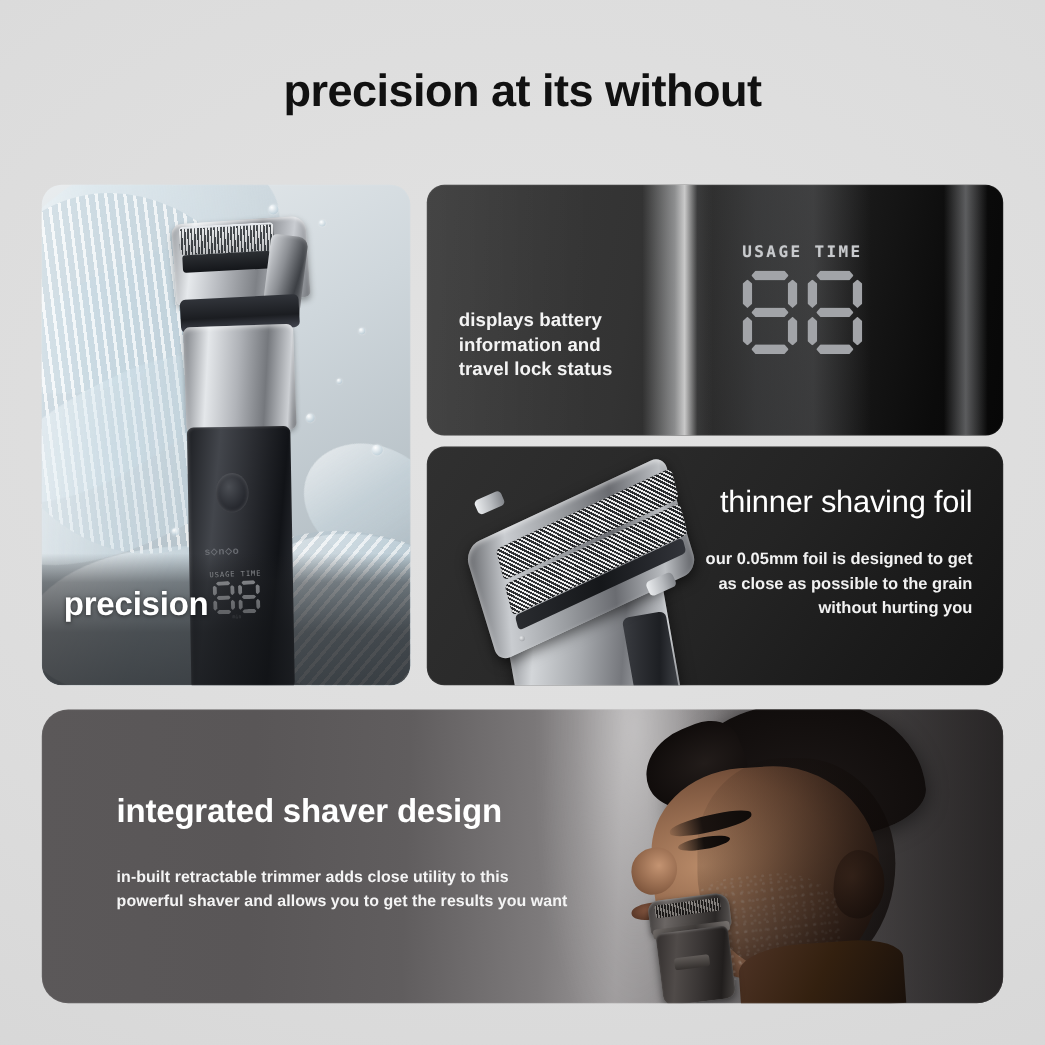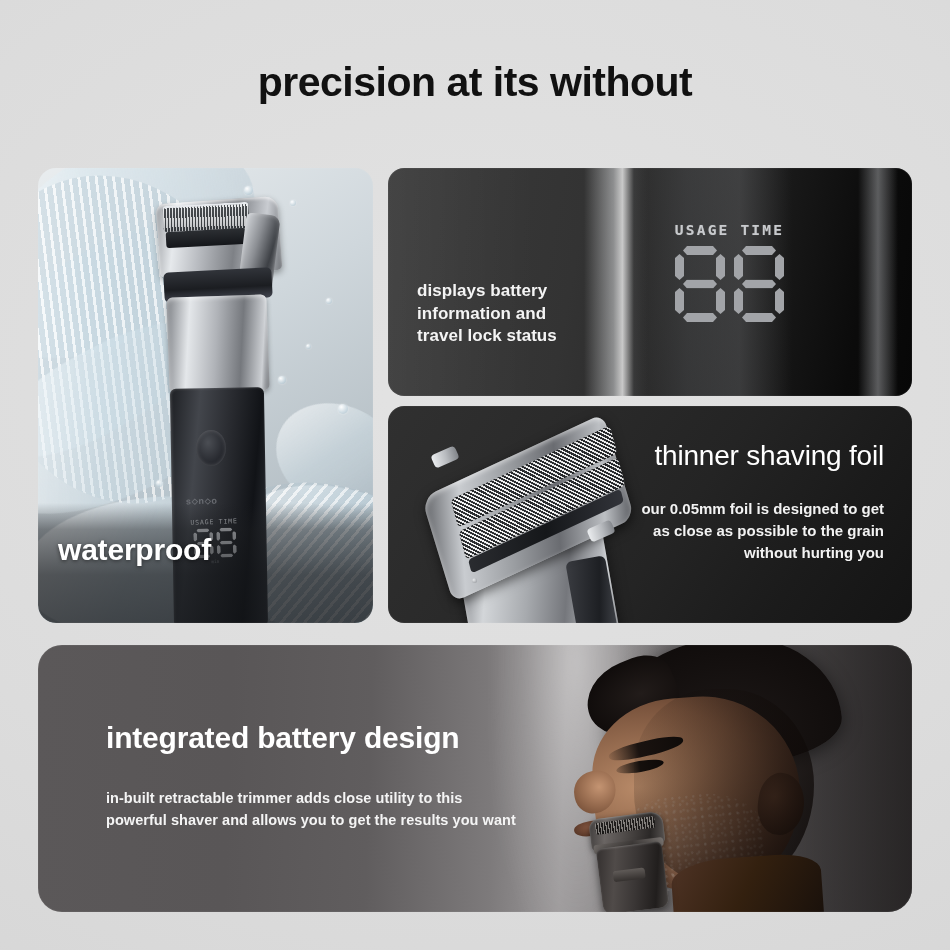--- a/index.html
+++ b/index.html
@@ -501,21 +501,21 @@
             <div class="seg v e"></div>
             <div class="seg v c"></div>
           <div class="seg h d"></div>
         </div>
       </div>
       <div class="sl-lcd-foot">min</div>
     </div>
   </div>
 
   <div id="waterproof-overlay"></div>
-  <h2 id="waterproof-heading">waterproof</h2>
+  <h2 id="waterproof-heading">precision</h2>
 </section>
 
 <section class="panel" id="panel-digital">
 
   <div>
     <div class="dd-cyl dd-c4"></div>
     <div class="dd-cyl dd-c2"></div>
     <div class="dd-cyl dd-c1"></div>
     <div class="dd-cyl dd-c3"></div>
   </div>
@@ -595,16 +595,16 @@
     <div class="fc-shaver">
       <div class="fs-head"></div>
       <div class="fs-foil"></div>
       <div class="fs-ring"></div>
       <div class="fs-body"></div>
       <div class="fs-btn"></div>
     </div>
   </div>
 </section>
 
-<h2 id="integrated-heading">integrated battery design</h2>
+<h2 id="integrated-heading">integrated shaver design</h2>
 
 <p id="integrated-body">in-built retractable trimmer adds close utility to this
 powerful shaver and allows you to get the results you want</p>
 
 </body></html>

